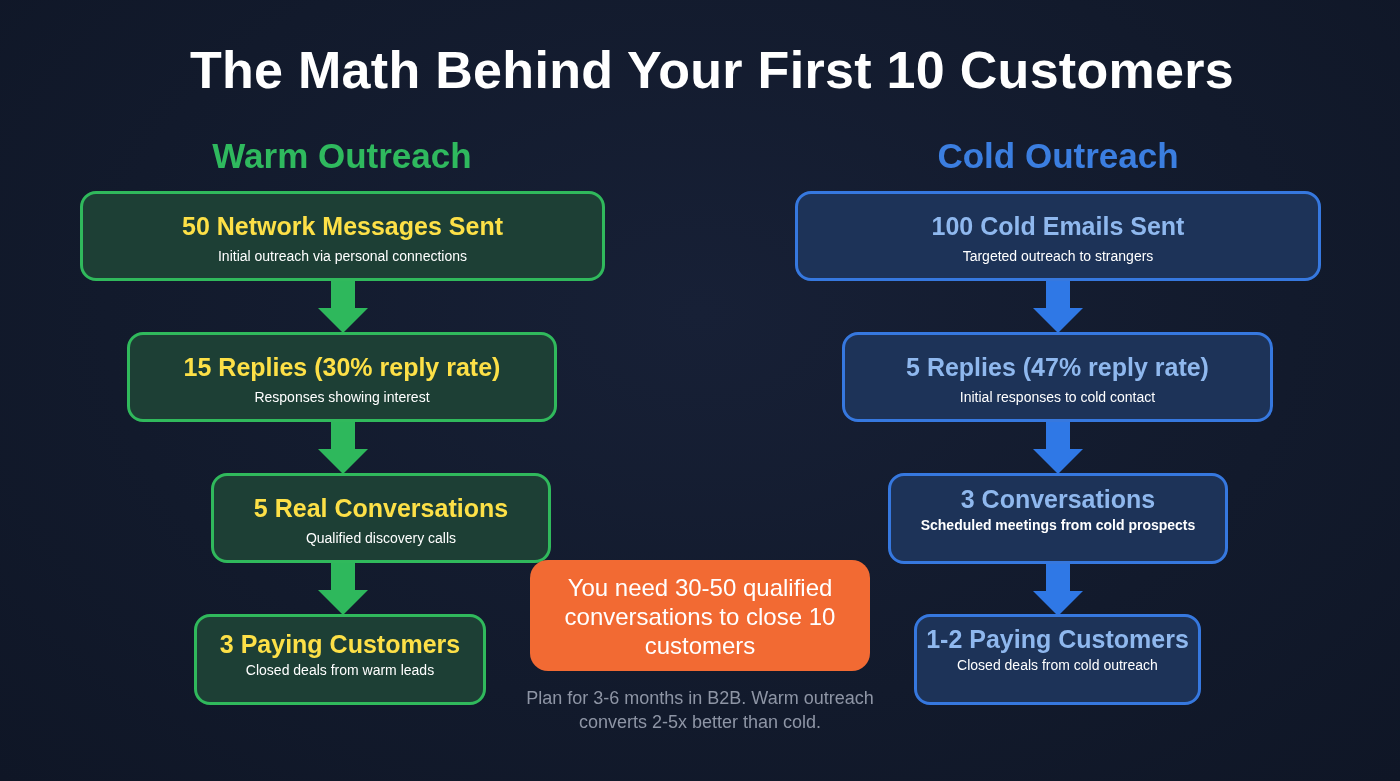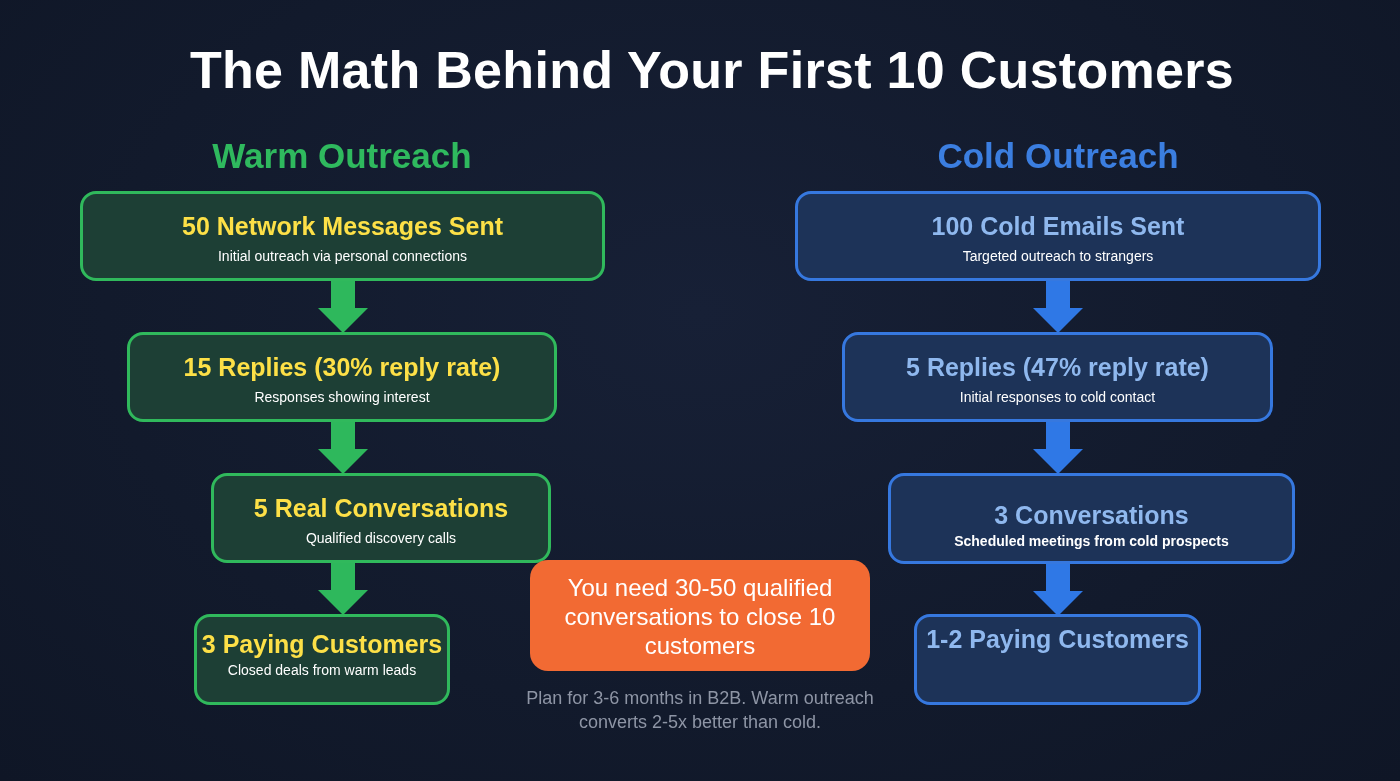--- a/index.html
+++ b/index.html
@@ -82,21 +82,21 @@
 
 <div class="box green" style="left:172px; top:473px; width:340px; height:90px; padding-top:17px;margin-left:39px;">
   <div class="head">5 Real Conversations</div>
   <div class="sub">Qualified discovery calls</div>
 </div>
 <div class="arrow green" style="left:318px; top:563px;">
   <div class="shaft"></div>
     <div class="head"></div>
 </div>
 
-<div class="box green" style="left:194px; top:614px; width:256px; height:91px; padding-top:12px;">
+<div class="box green" style="left:194px; top:614px; width:292px; height:91px; padding-top:12px;">
   <div class="head">3 Paying Customers</div>
   <div class="sub" style="margin-top:0;">Closed deals from warm leads</div>
 </div>
 
 <div class="col-title cold">Cold Outreach</div>
 
 <div class="box blue" style="left:795px; top:191px; width:526px; height:90px; padding-top:17px;">
   <div class="head">100 Cold Emails Sent</div>
   <div class="sub">Targeted outreach to strangers</div>
 </div>
@@ -107,27 +107,28 @@
 
 <div class="box blue" style="left:842px; top:332px; width:431px; height:90px; padding-top:17px;">
   <div class="head">5 Replies (47% reply rate)</div>
   <div class="sub">Initial responses to cold contact</div>
 </div>
 <div class="arrow blue" style="left:1033px; top:422px;">
   <div class="shaft"></div>
     <div class="head"></div>
 </div>
 
-<div class="box blue" style="left:888px; top:473px; width:407px; height:91px; padding-top:24px;">
+<div class="box blue" style="left:888px; top:473px; width:340px; height:91px; padding-top:8px;">
   <div class="head">3 Conversations</div>
   <div class="sub" style="margin-top:0; width:280px;font-weight:bold;">Scheduled meetings from cold prospects</div>
 </div>
 <div class="arrow blue" style="left:1033px; top:564px;">
   <div class="shaft"></div>
     <div class="head"></div>
 </div>
 
 <div class="box blue" style="left:914px; top:614px; width:287px; height:91px; padding-top:7px;">
   <div class="head">1-2 Paying Customers</div>
+  <div class="sub" style="margin-top:0; width:220px;">Closed deals from cold outreach</div>
 </div>
 
 <div class="callout">You need 30-50 qualified conversations to close 10 customers</div>
 <div class="footnote">Plan for 3-6 months in B2B. Warm outreach converts 2-5x better than cold.</div>
 
 </body></html>

